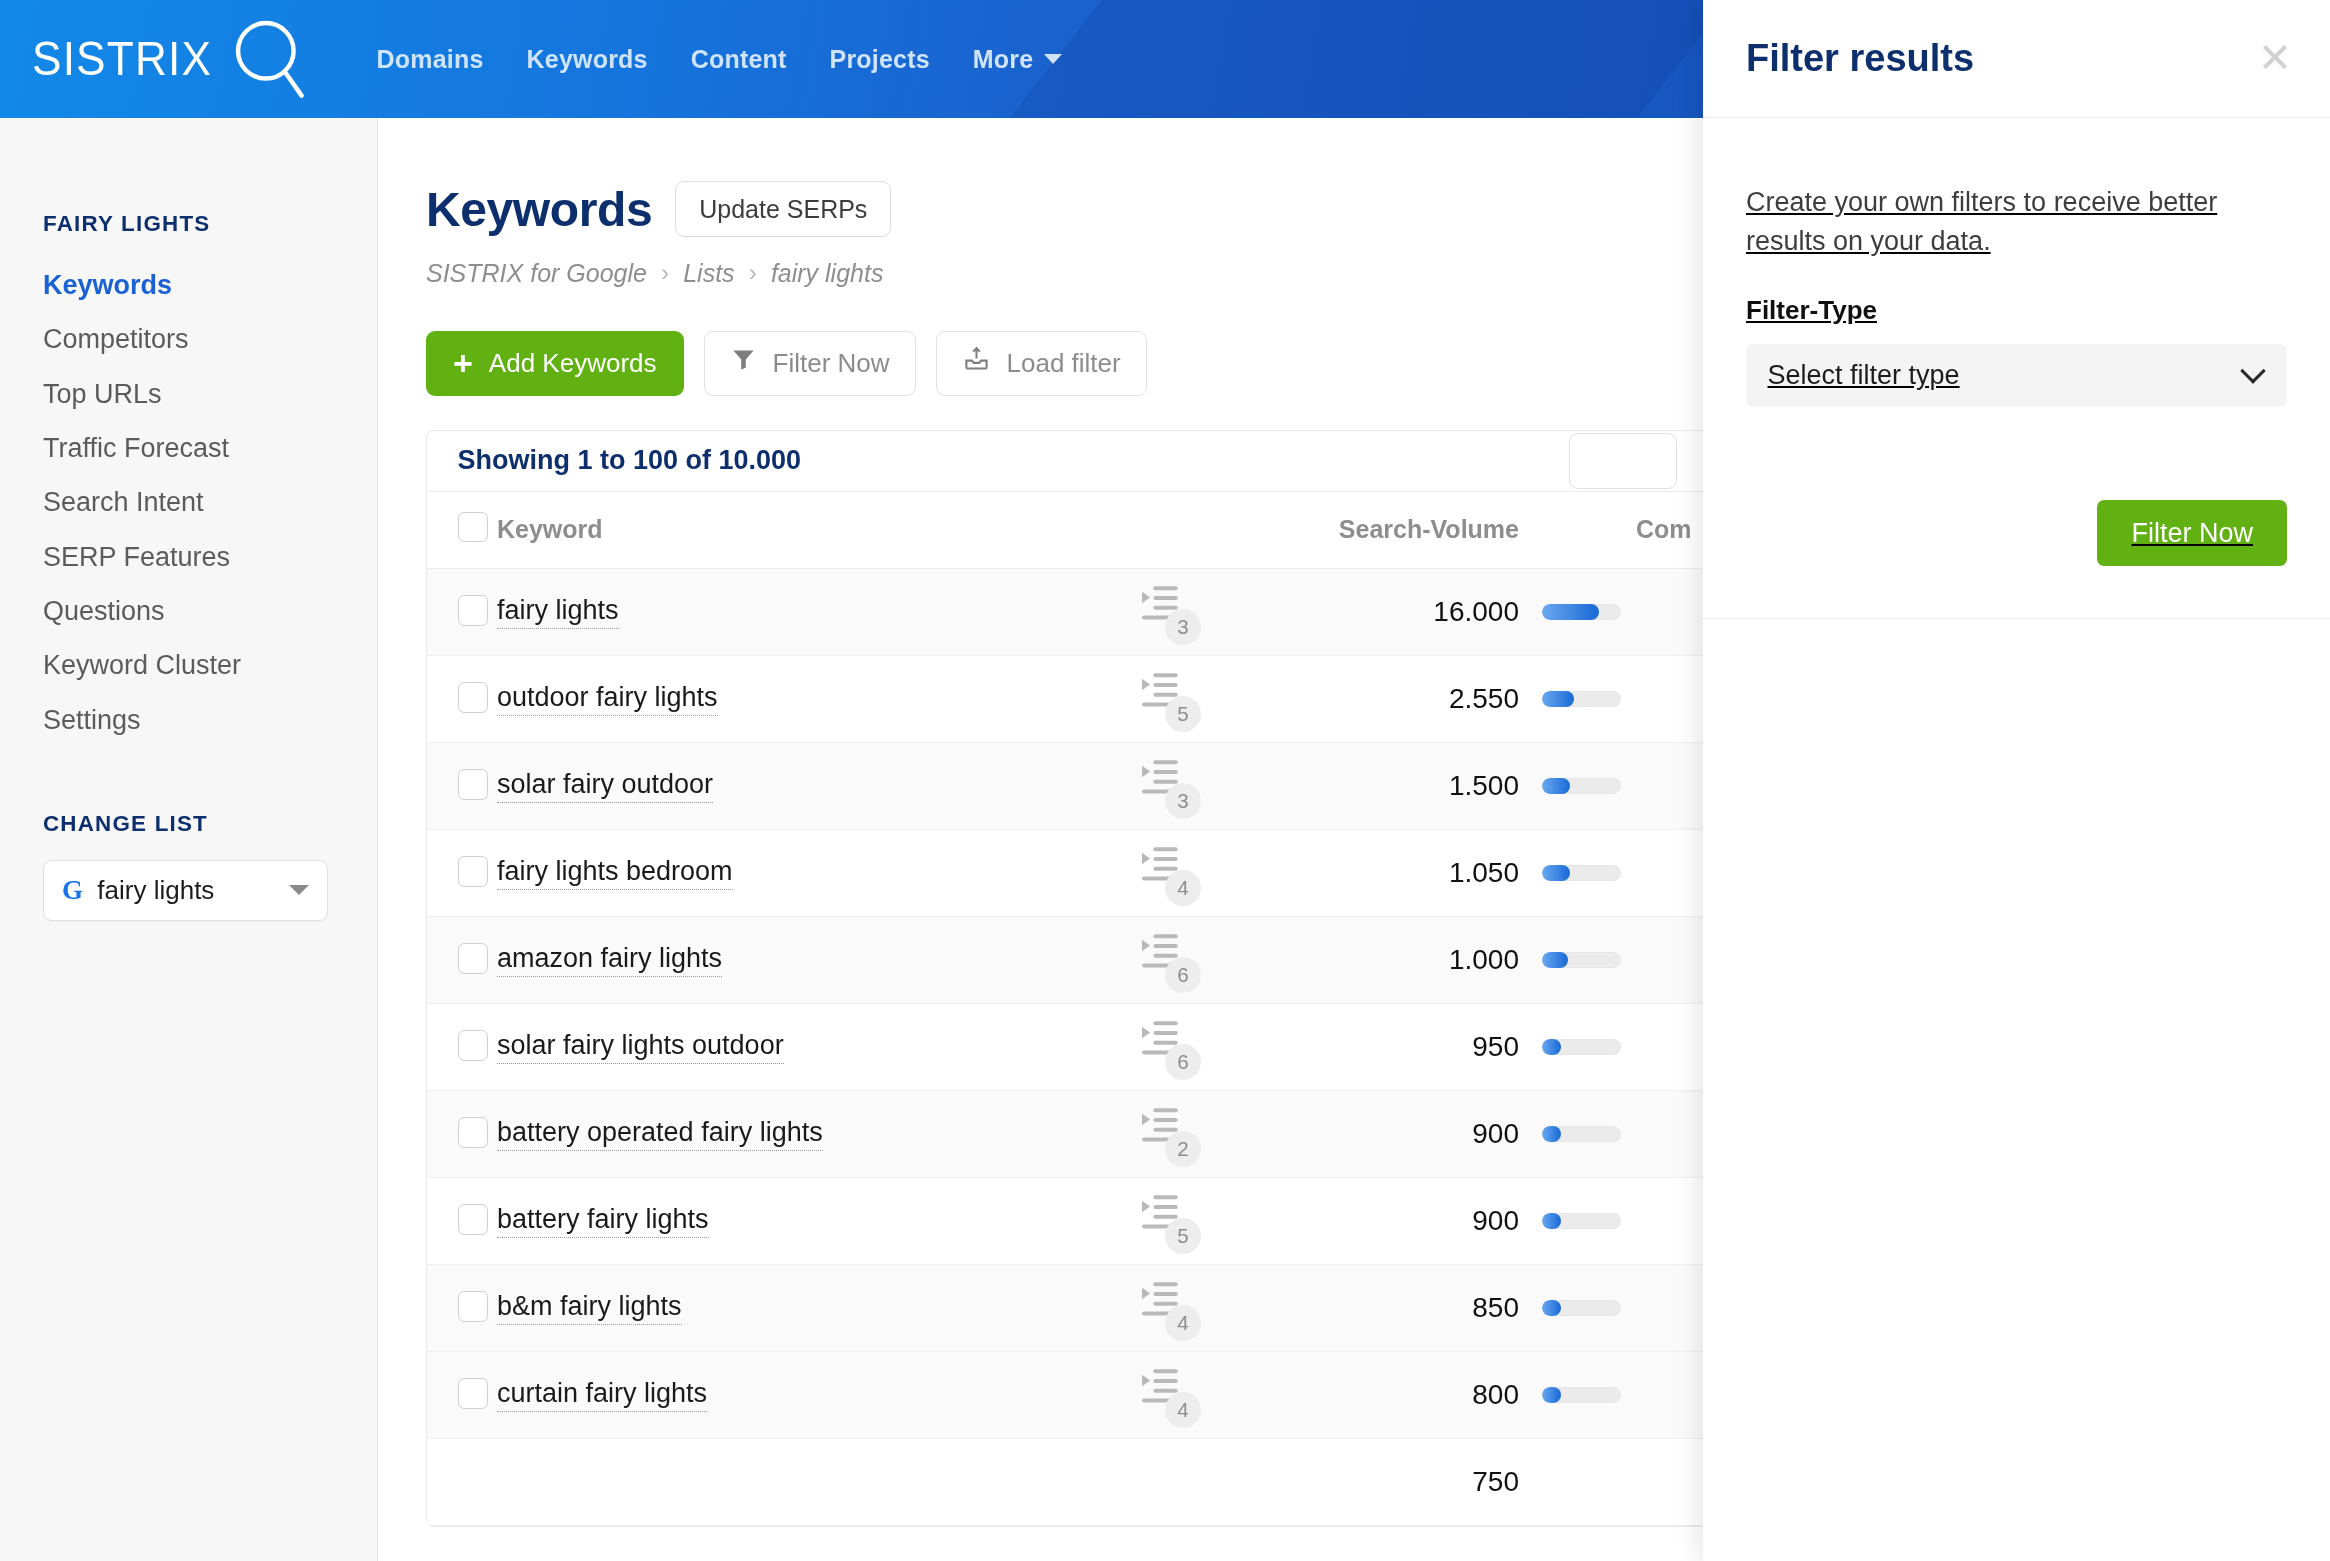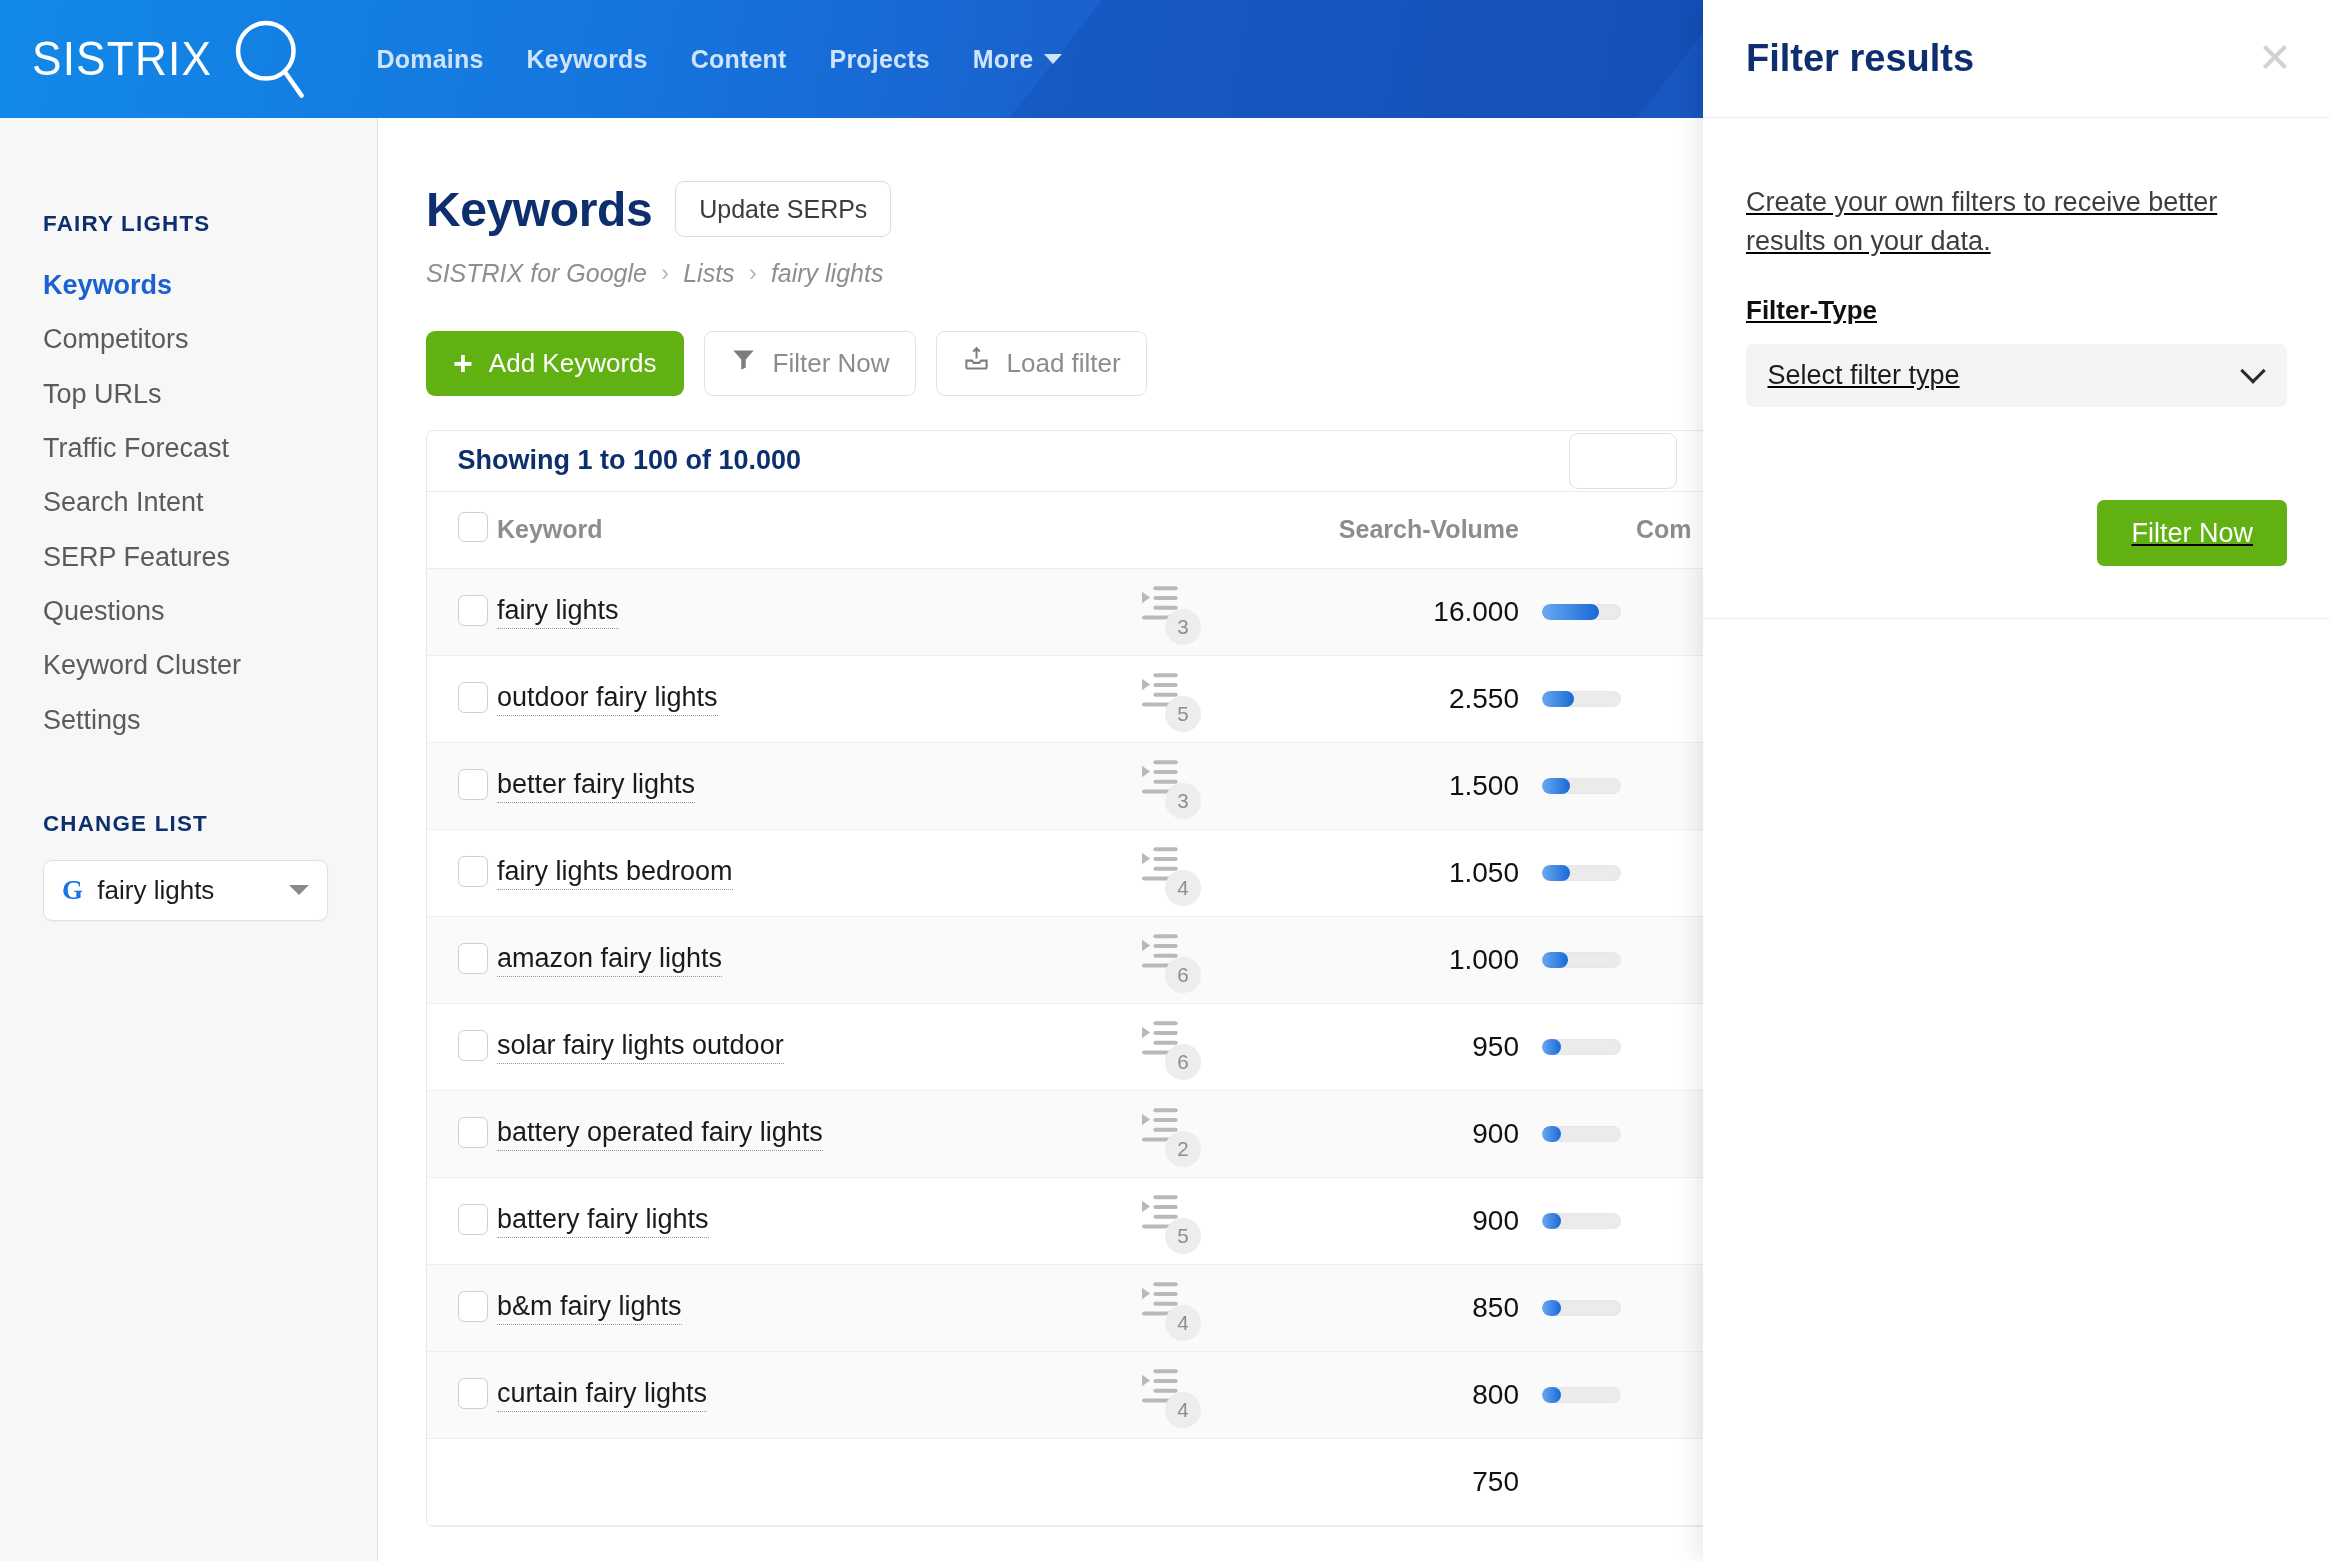--- a/index.html
+++ b/index.html
@@ -320,21 +320,21 @@
                   </svg><span class="badge">5</span></span></td>
               <td class="td-vol">2.550</td>
               <td class="td-bar">
                 <div class="bar-track">
                   <div class="bar-fill" style="width: 40%;"></div>
                 </div>
               </td>
             </tr>
             <tr class="alt">
               <td class="td-check"><span class="cb"></span></td>
-              <td><span class="kw-link">better fairy lights</span></td>
+              <td><span class="kw-link">solar fairy outdoor</span></td>
               <td class="td-icon"><span class="listicon-wrap"><svg width="39" height="36" viewBox="0 0 24 22">
                     <rect x="7" y="0" width="15" height="2.6" rx="1.3" fill="#b9b9b9"></rect>
                     <rect x="7" y="6" width="15" height="2.6" rx="1.3" fill="#b9b9b9"></rect>
                     <rect x="7" y="12" width="15" height="2.6" rx="1.3" fill="#b9b9b9"></rect>
                     <rect x="0" y="18" width="22" height="2.6" rx="1.3" fill="#b9b9b9"></rect>
                     <path d="M0 3.5 L5 7 L0 10.5 Z" fill="#b9b9b9"></path>
                   </svg><span class="badge">3</span></span></td>
               <td class="td-vol">1.500</td>
               <td class="td-bar">
                 <div class="bar-track">

